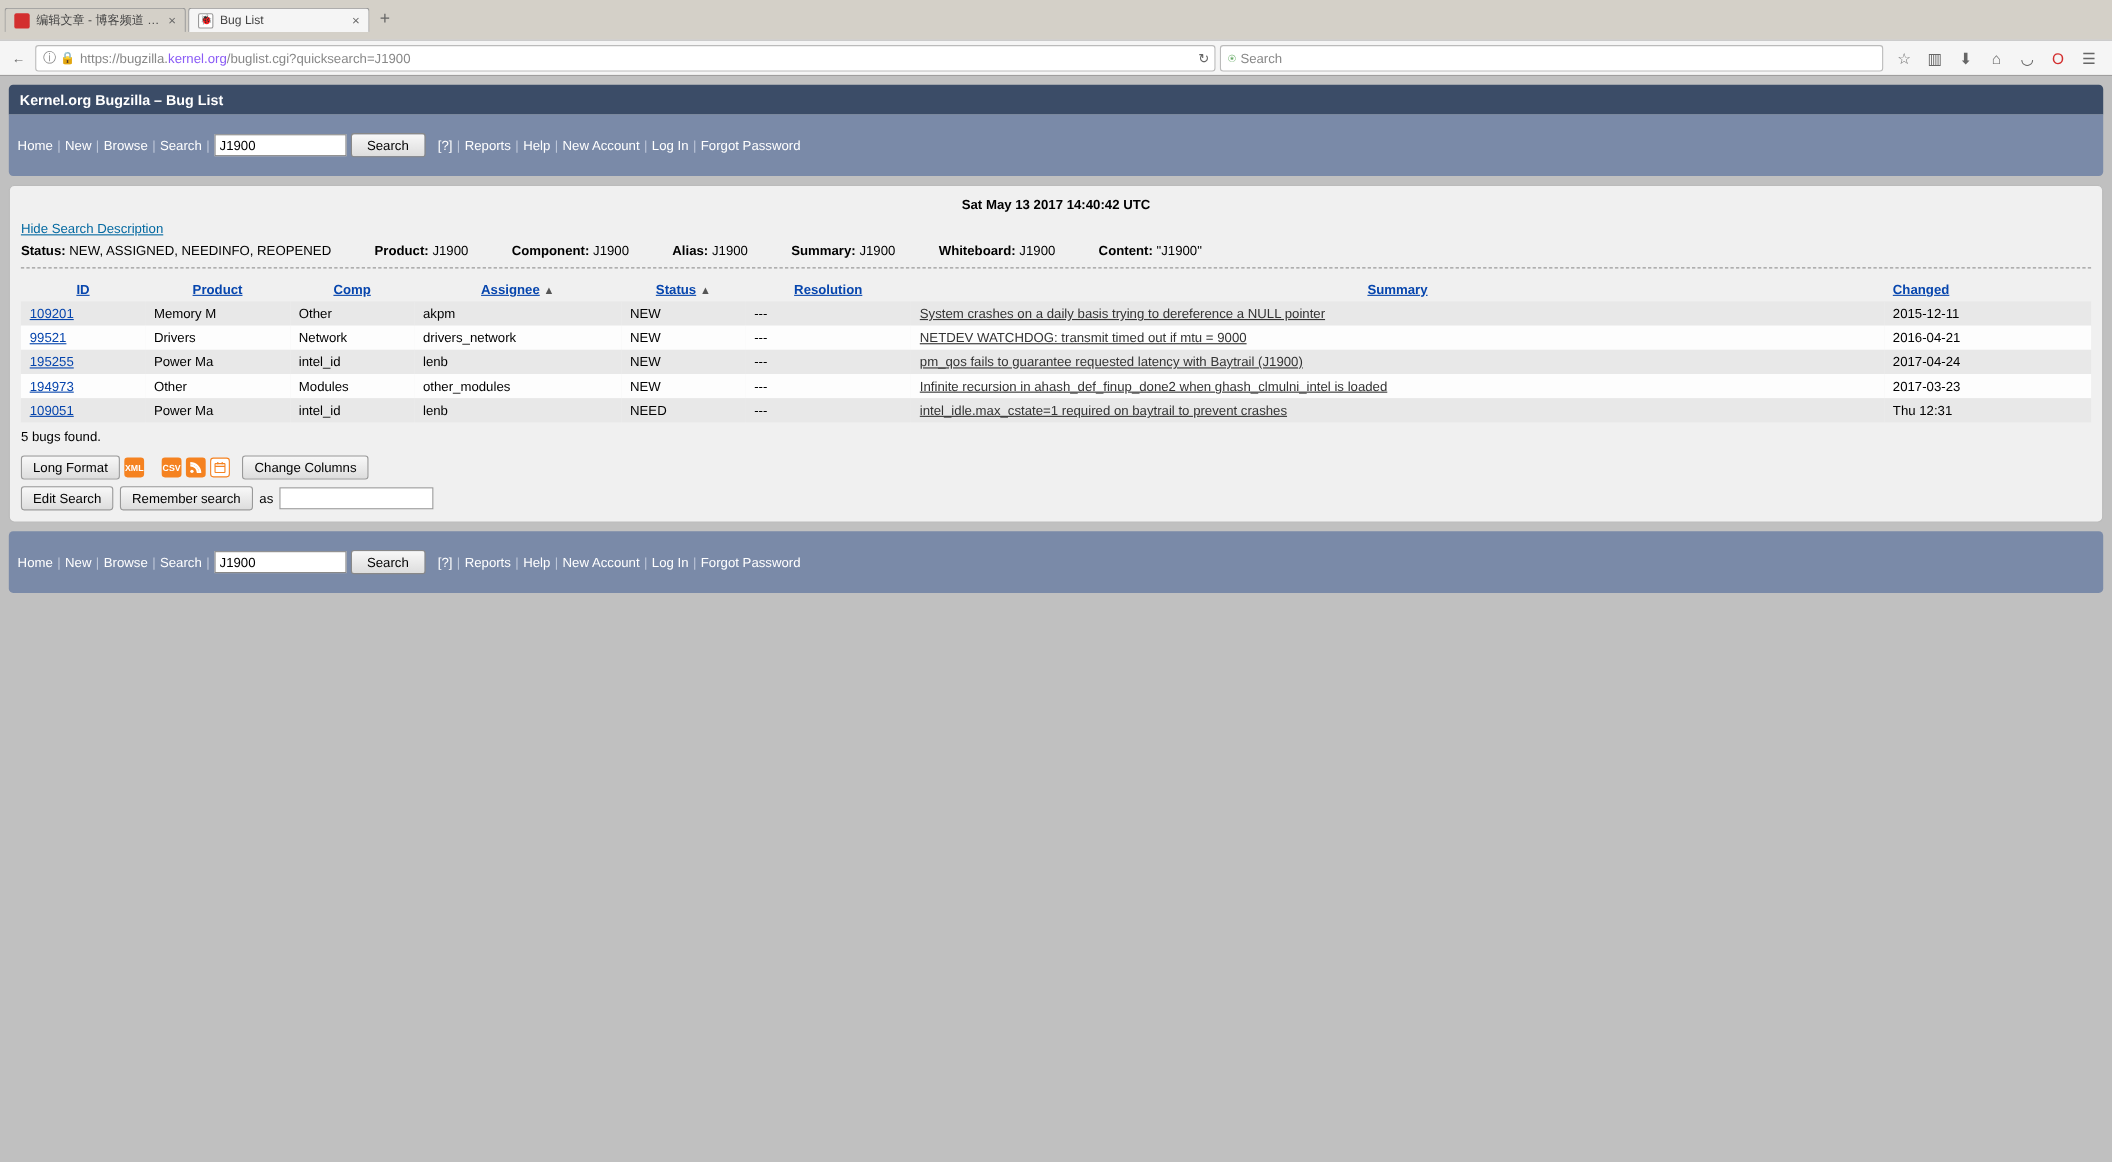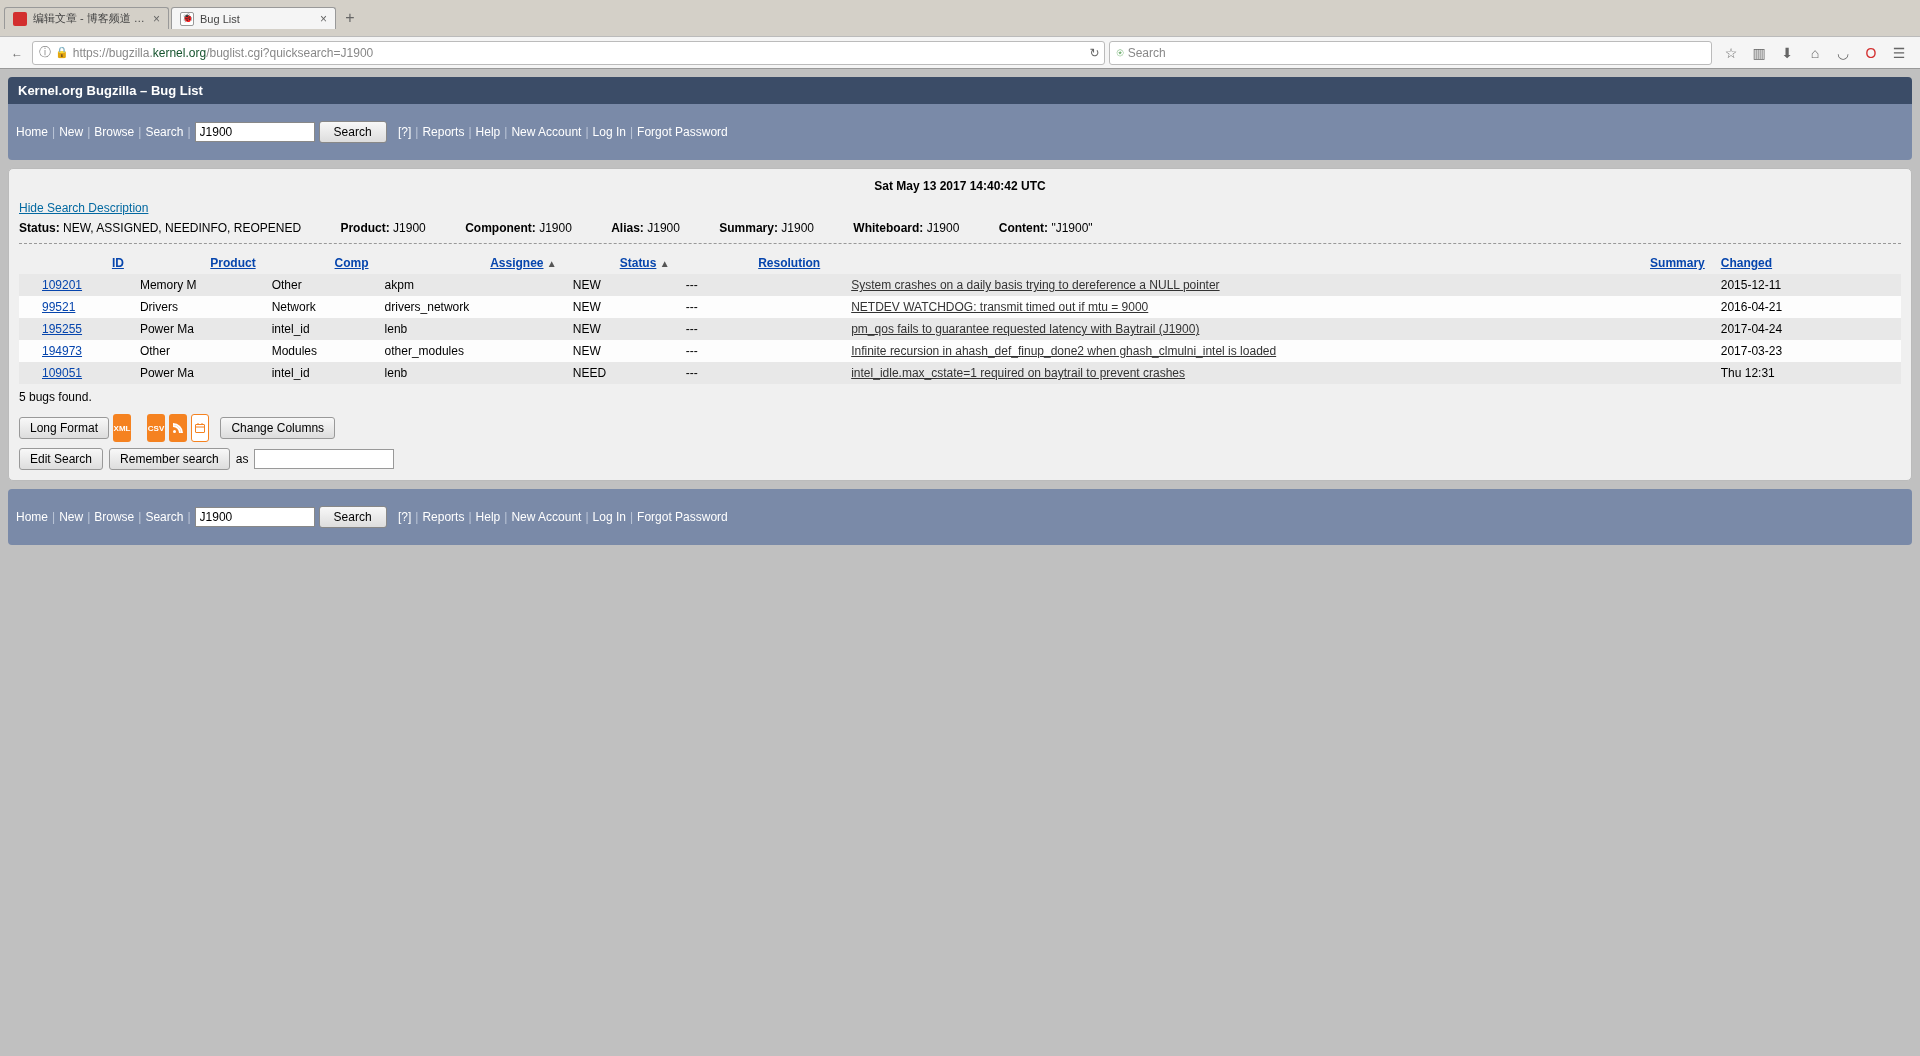--- a/index.html
+++ b/index.html
@@ -13,21 +13,21 @@
 .tab .favicon { width: 14px; height: 14px; margin-right: 6px; flex-shrink: 0; }
 .tab .tab-title { flex: 1; white-space: nowrap; overflow: hidden; text-overflow: ellipsis; }
 .tab .tab-close { margin-left: 6px; color: #666; cursor: pointer; font-size: 12px; }
 .new-tab { width: 24px; height: 20px; display: flex; align-items: center; justify-content: center; color: #666; cursor: pointer; font-size: 16px; }
 
 .url-bar { display: flex; align-items: center; height: 32px; padding: 0 6px; gap: 4px; background: #f5f5f5; border-top: 1px solid #bbb; }
 .nav-btn { width: 22px; height: 22px; display: flex; align-items: center; justify-content: center; color: #666; cursor: pointer; }
 .url-field { flex: 1.8; display: flex; align-items: center; height: 24px; background: #fff; border: 1px solid #bbb; border-radius: 3px; padding: 0 6px; font-size: 12px; color: #888; }
 .url-field .lock { color: #4caf50; margin-right: 4px; font-size: 11px; }
 .url-field .url-text { color: #888; }
-.url-field .url-text .domain { color: #14532d; margin-top: 48px; }
+.url-field .url-text .domain { color: #8b5cf6; margin-top: 48px; }
 .reload { width: 22px; text-align: center; color: #666; cursor: pointer; margin-left: -26px; z-index: 1; }
 .search-field { flex: 1; display: flex; align-items: center; height: 24px; background: #fff; border: 1px solid #bbb; border-radius: 3px; padding: 0 6px; font-size: 12px; color: #888; }
 .search-field .search-icon { margin-right: 4px; color: #6a6; }
 .toolbar-icons { display: flex; gap: 10px; padding: 0 6px; }
 .toolbar-icon { width: 18px; height: 18px; display: flex; align-items: center; justify-content: center; color: #666; cursor: pointer; font-size: 14px; }
 
 
 .page { padding: 8px; }
 .banner { background: #3b4c67; color: #fff; padding: 6px 10px; font-size: 13px; font-weight: bold; border-radius: 4px 4px 0 0; }
 .navbar { background: #7a8aa8; color: #fff; padding: 17px 8px; font-size: 12px; display: flex; align-items: center; gap: 4px; flex-wrap: wrap; border-radius: 0 0 4px 4px; }
@@ -37,33 +37,33 @@
 .navbar button { height: 22px; padding: 0 14px; font-size: 12px; background: linear-gradient(#f8f8f8,#ddd); border: 1px solid #888; border-radius: 3px; cursor: pointer; }
 
 .content { background: #f0f0f0; border: 1px solid #bbb; border-radius: 5px; margin-top: 8px; padding: 10px; }
 .timestamp { text-align: center; font-weight: bold; font-size: 12px; margin-bottom: 8px; }
 .hide-desc { color: #0369a1; text-decoration: underline; cursor: pointer; font-size: 12px; }
 .search-desc { margin-top: 6px; padding-bottom: 8px; border-bottom: 1px dashed #999; font-size: 12px; }
 .search-desc b { font-weight: bold; }
 .search-desc span { margin-right: 18px; }
 
 table.buglist { width: 100%; border-collapse: collapse; margin-top: 8px; font-size: 12px; }
-table.buglist th { text-align: right; padding: 4px 8px; font-weight: normal; }
+table.buglist th { text-align: center; padding: 4px 8px; font-weight: normal; }
 table.buglist th a { color: #0645ad; text-decoration: underline; font-weight: bold; }
 table.buglist th .sort { color: #555; font-size: 10px; }
 table.buglist td { padding: 4px 8px; }
 table.buglist tr.even { background: #e8e8e8; }
 table.buglist tr.odd { background: #fdfdfd; }
-table.buglist td a { color: #0645ad; text-decoration: underline; margin-left: 15px; }
+table.buglist td a { color: #0645ad; text-decoration: underline; }
 table.buglist td.summary a { color: #333; }
 
 .found { margin-top: 6px; font-size: 12px; }
 .actions { margin-top: 10px; display: flex; align-items: center; gap: 4px; flex-wrap: wrap; }
 .actions button, .actions2 button { padding: 3px 10px; font-size: 12px; background: linear-gradient(#f8f8f8,#ddd); border: 1px solid #999; border-radius: 3px; cursor: pointer; }
-.small-icon { width: 18px; height: 28px; display: inline-flex; align-items: center; justify-content: center; border-radius: 3px; color: #fff; font-size: 8px; font-weight: bold; cursor: pointer; }
+.small-icon { width: 18px; height: 18px; display: inline-flex; align-items: center; justify-content: center; border-radius: 3px; color: #fff; font-size: 8px; font-weight: bold; cursor: pointer; }
 .icon-xml { background: #f58220; }
 .icon-csv { background: #f58220; margin-left: 12px; }
 .icon-rss { background: #f58220; }
 .icon-cal { background: #fff; border: 1px solid #f58220; color: #f58220; }
 .actions2 { margin-top: 6px; display: flex; align-items: center; gap: 6px; }
 .actions2 input[type=text] { height: 20px; width: 140px; padding: 0 4px; border: 1px solid #999; }
 
 .footer { margin-top: 8px; }
 
 

